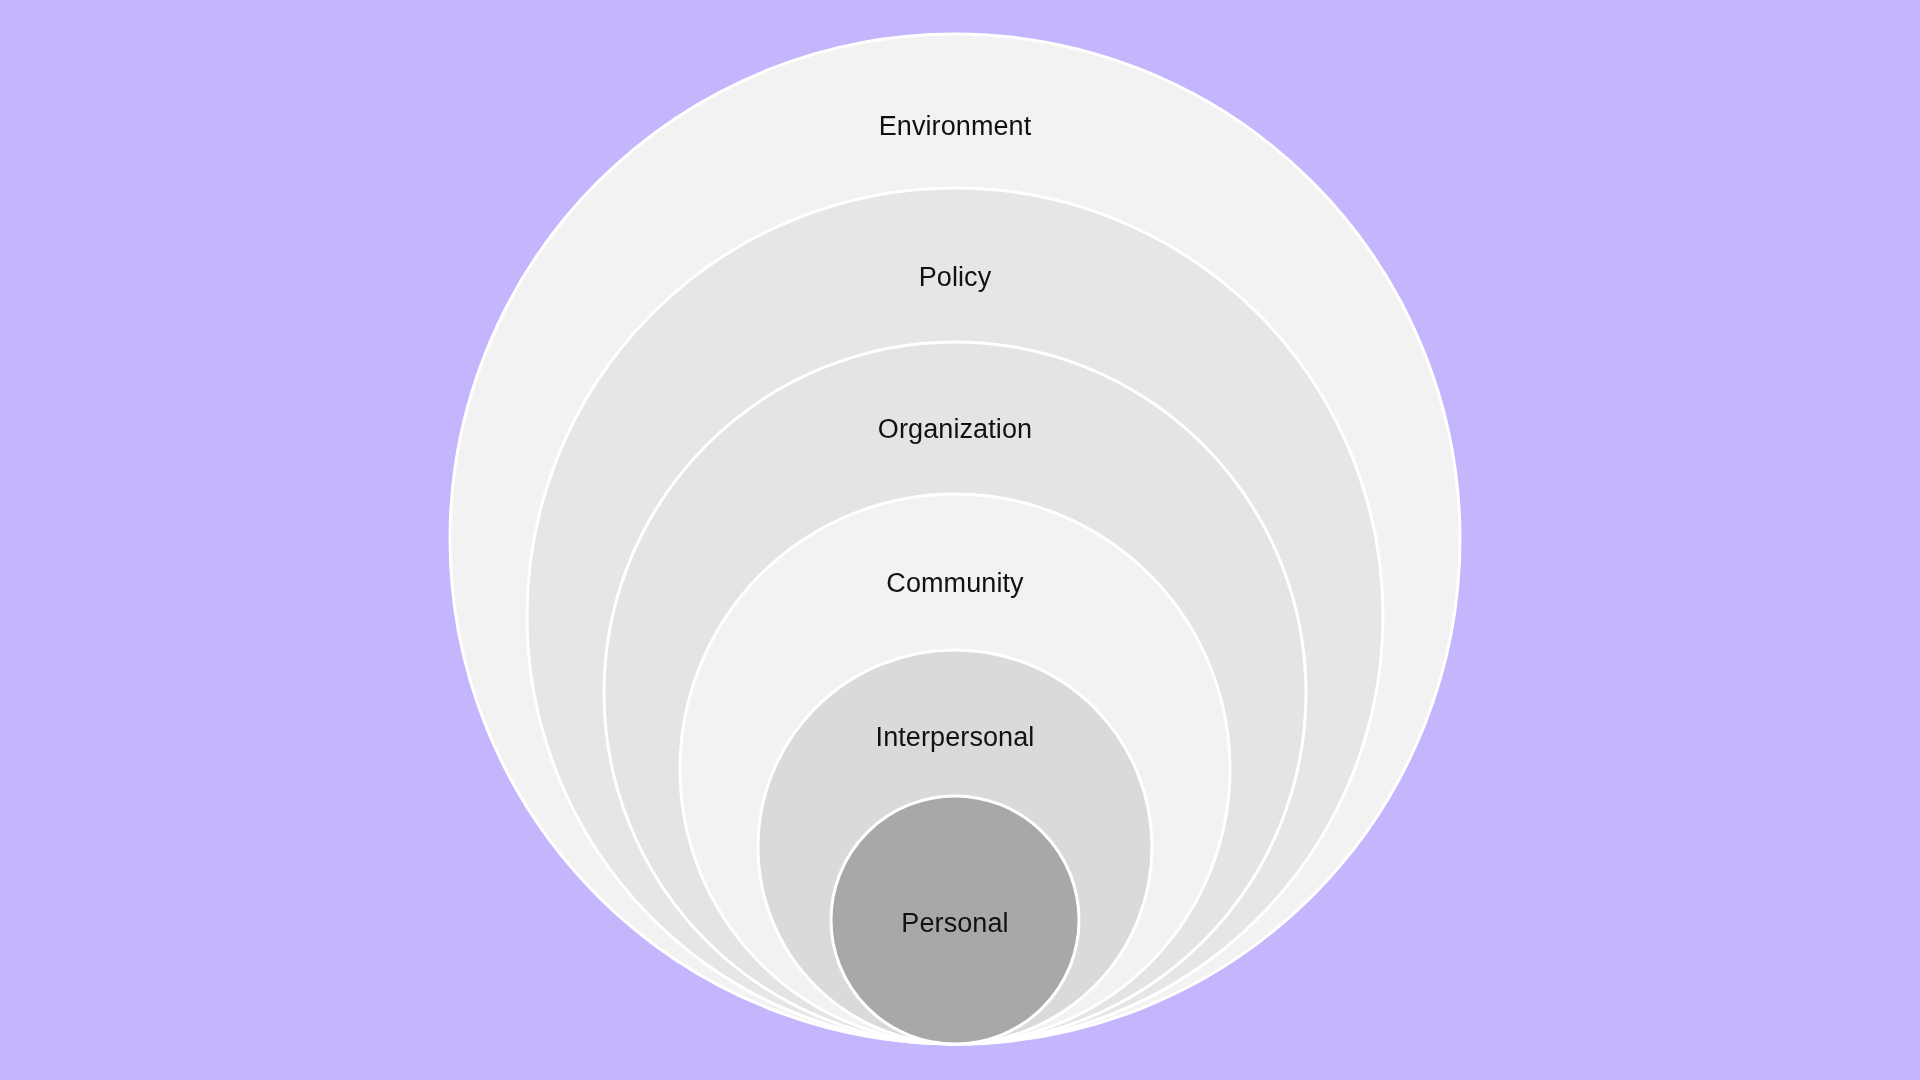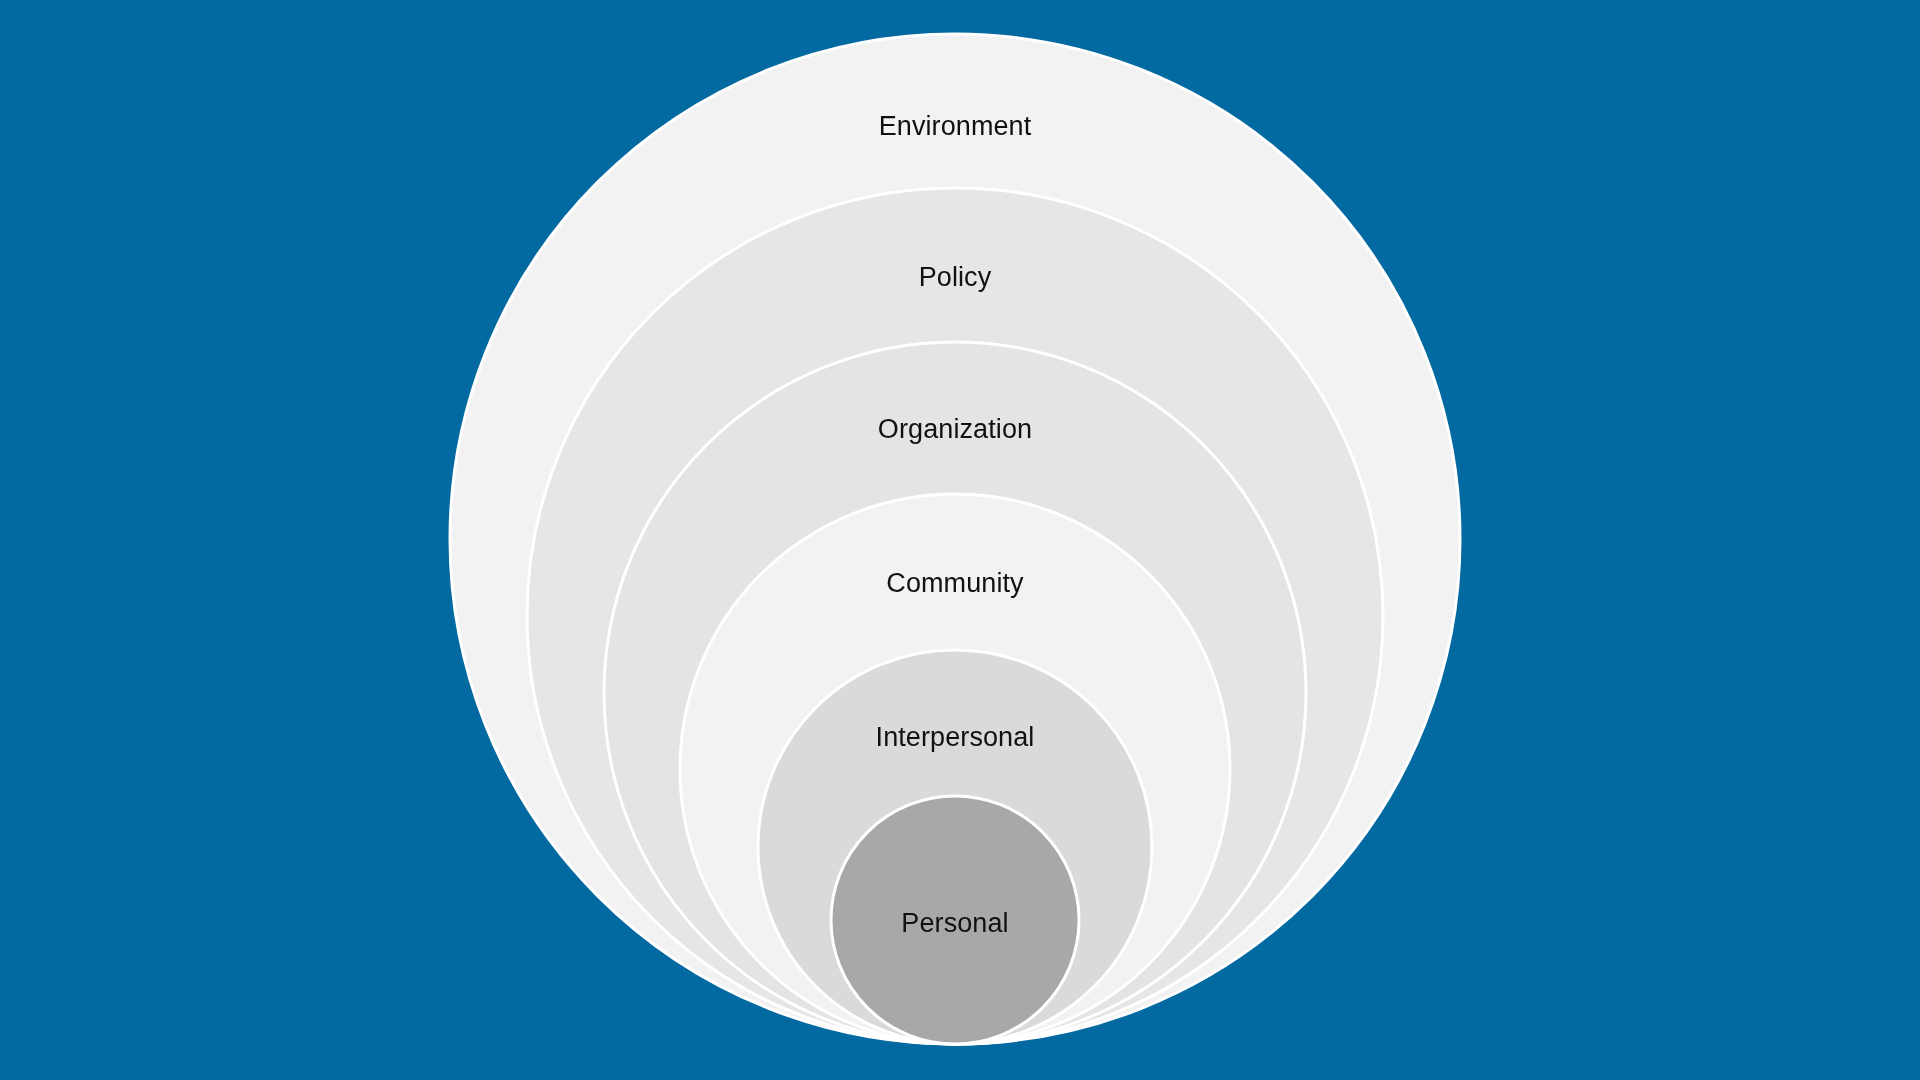--- a/index.html
+++ b/index.html
@@ -33,21 +33,21 @@
     font-weight: 400;
     fill: #111111;
     text-anchor: middle;
     dominant-baseline: middle;
     letter-spacing: 0.1px;
   }
 </style>
 </head>
 <body>
 
-<div id="diagram-root" style="background: #0369a1;">
+<div id="diagram-root" style="background: #c4b5fd;">
   <svg id="nested-circles-svg" viewBox="0 0 1920 1080" xmlns="http://www.w3.org/2000/svg">
 
     <g>
       <circle class="ring-shape" cx="955" cy="539" r="505" fill="#f2f2f2" stroke="#ffffff" stroke-width="3"></circle>
       <circle class="ring-shape" cx="955" cy="616" r="428" fill="#e6e6e6" stroke="#ffffff" stroke-width="3"></circle>
       <circle class="ring-shape" cx="955" cy="693" r="351" fill="#e4e4e4" stroke="#ffffff" stroke-width="3"></circle>
       <circle class="ring-shape" cx="955" cy="769" r="275" fill="#f2f2f2" stroke="#ffffff" stroke-width="3"></circle>
       <circle class="ring-shape" cx="955" cy="847" r="197" fill="#dadada" stroke="#ffffff" stroke-width="3"></circle>
       <circle class="ring-shape" cx="955" cy="920" r="124" fill="#a8a8a8" stroke="#ffffff" stroke-width="3"></circle>
     </g>

